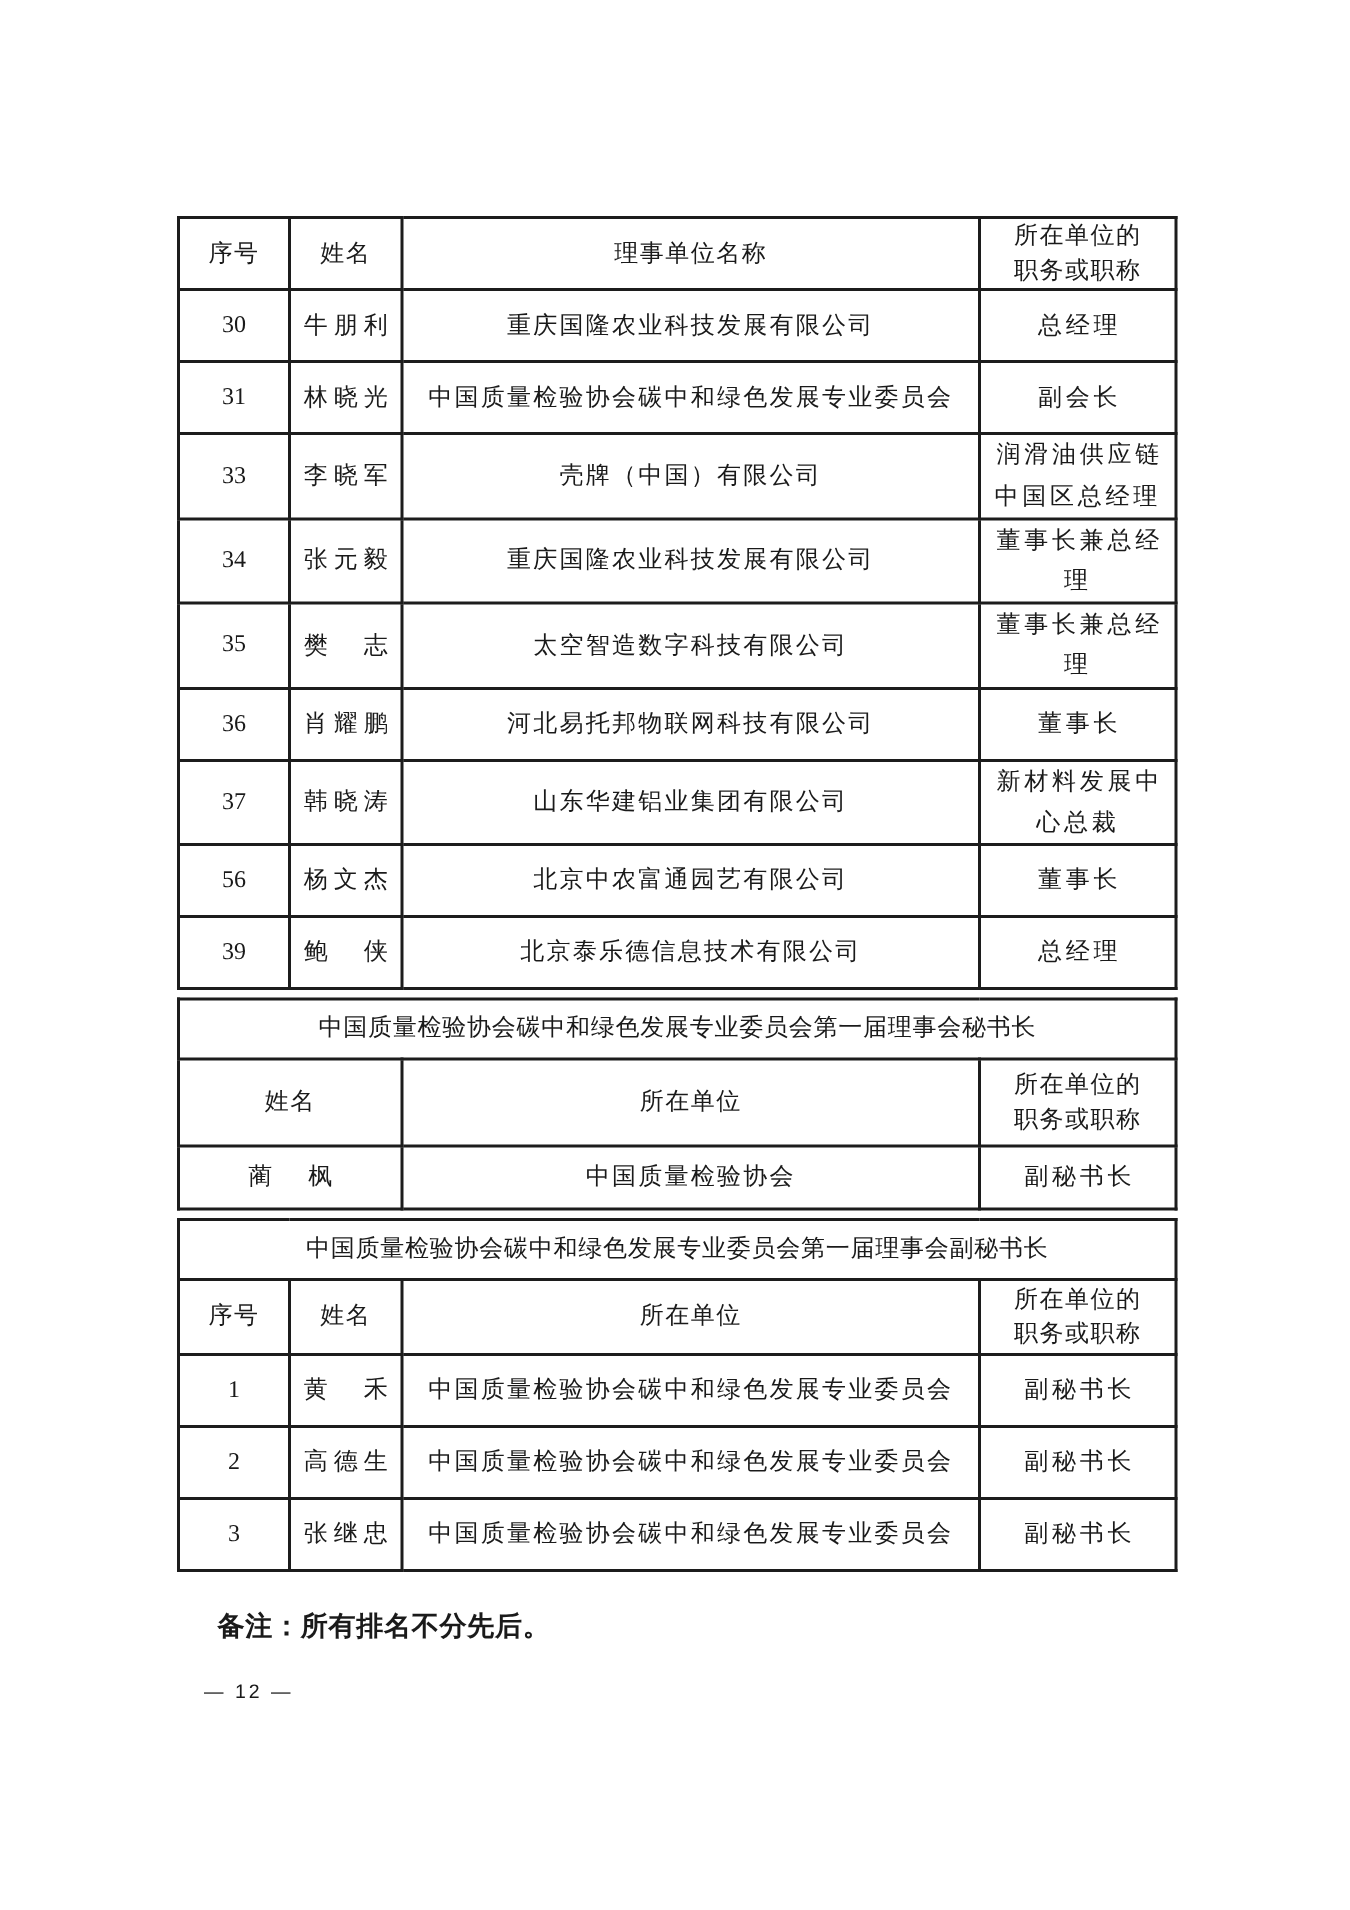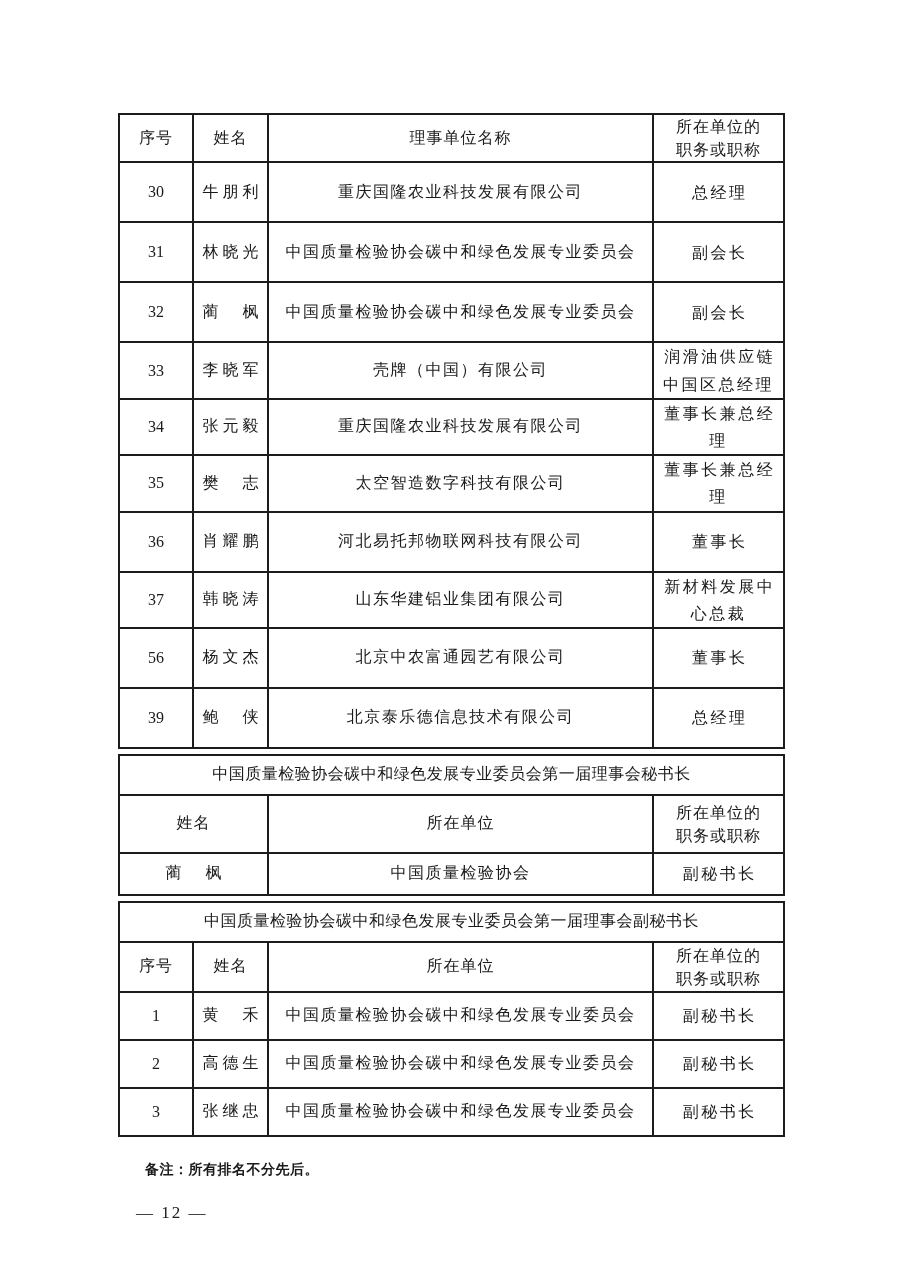--- a/index.html
+++ b/index.html
@@ -6,21 +6,21 @@
   body{
     width:900px;height:1273px;
     background:#ffffff;
     font-family:"Liberation Serif", serif;
     color:#1a1a1a;
     position:relative;
     overflow:hidden;
   }
   .content{
     position:absolute;
-    left:118px; top:113px;
+    left:118px; top:144px;
     width:665px;
   }
   table.doc{
     width:665px;
     border-collapse:collapse;
     table-layout:fixed;
   }
   table.doc td, table.doc th{
     border:2px solid #1c1c1c;
     padding:0 2px;
@@ -64,38 +64,38 @@
   }
   td.title-cell{
     white-space:pre-line;
     line-height:1.7;
     letter-spacing:2.5px;
     text-indent:2.5px;
   }
 
   
   .t1 tr.hdr{ height:45px; }
-  .t1 tr.r-std{ height:60px; }
+  .t1 tr.r-std{ height:48px; }
   .t1 tr.r-tall{ height:48px; }
   .t2 tr.hdr{ height:58px; }
   .t2 tr.r-std{ height:42px; }
   .t3 tr.hdr{ height:50px; }
   .t3 tr.r-std{ height:48px; }
 
   .note{
     margin:24px 0 0 27px;
     font-family:Liberation Sans, sans-serif;
     font-weight:bold;
-    font-size:14px;
+    font-size:18px;
     letter-spacing:0.5px;
   }
   .page-number{
     margin:24px 0 0 18px;
-    font-family:Liberation Serif, serif;
-    font-size:17px;
+    font-family:Liberation Sans, sans-serif;
+    font-size:13px;
     letter-spacing:2px;
   }
 </style>
 </head>
 <body>
 
 <div class="content">
 
   <table class="doc t1">
     <colgroup>
@@ -117,26 +117,20 @@
       <td class="name-cell">牛朋利</td>
       <td class="org-cell">重庆国隆农业科技发展有限公司</td>
       <td class="title-cell">总经理</td>
     </tr>
     <tr class="r-std">
       <td class="no-cell">31</td>
       <td class="name-cell">林晓光</td>
       <td class="org-cell">中国质量检验协会碳中和绿色发展专业委员会</td>
       <td class="title-cell">副会长</td>
     </tr>
-    <tr class="r-std">
-      <td class="no-cell">32</td>
-      <td class="name-cell">蔺　枫</td>
-      <td class="org-cell">中国质量检验协会碳中和绿色发展专业委员会</td>
-      <td class="title-cell">副会长</td>
-    </tr>
     <tr class="r-tall">
       <td class="no-cell">33</td>
       <td class="name-cell">李晓军</td>
       <td class="org-cell">壳牌（中国）有限公司</td>
       <td class="title-cell">润滑油供应链
 中国区总经理</td>
     </tr>
     <tr class="r-tall">
       <td class="no-cell">34</td>
       <td class="name-cell">张元毅</td>

